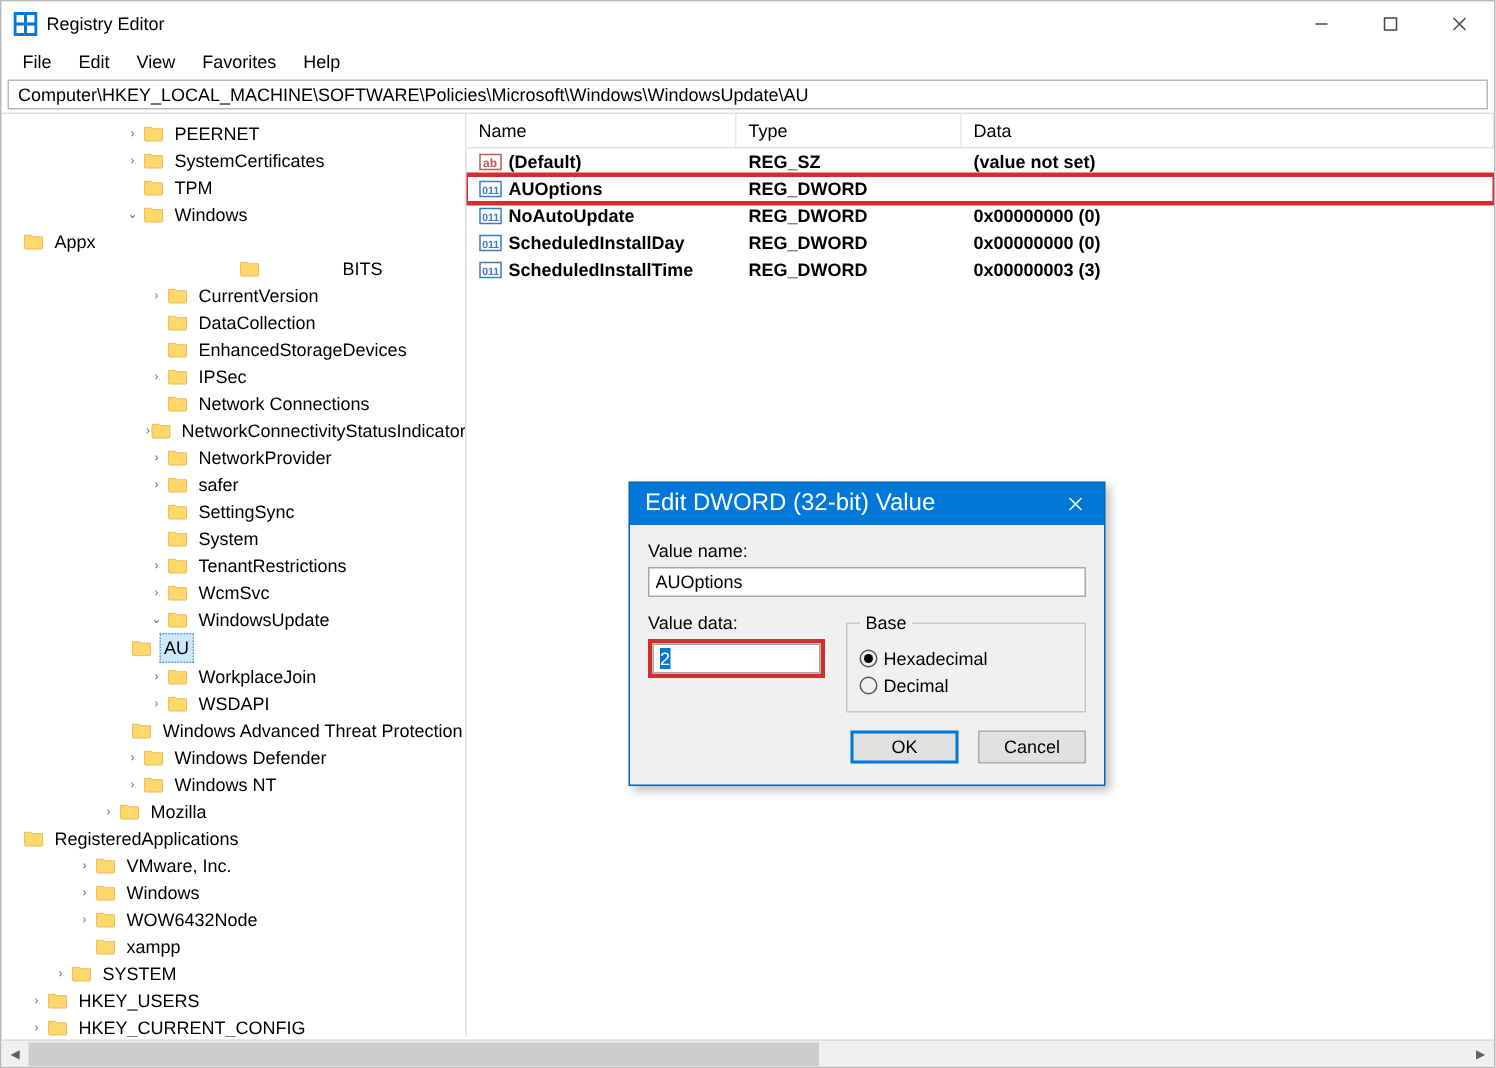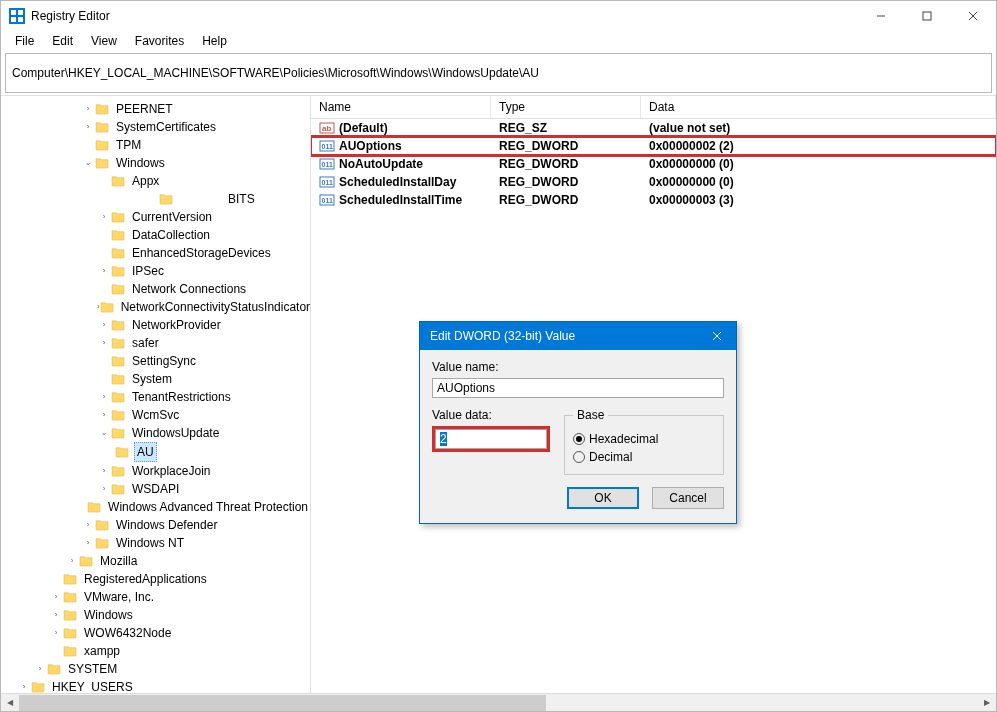--- a/index.html
+++ b/index.html
@@ -34,21 +34,21 @@
     display:flex;
     padding: 0 6px;
     height: 20px;
     align-items:center;
     gap: 2px;
     font-size:12px;
   }
   .menubar .menu { padding:2px 8px; }
   
   .addressbar {
-    height:40px;
+    height:20px;
     border:1px solid #b8b8b8;
     margin:2px 4px 2px 4px;
     display:flex;
     align-items:center;
     padding:0 6px;
     font-size:12px;
     background:#fff;
   }
   
   .content {
@@ -119,21 +119,21 @@
     border:1px solid #0a64ad;
     box-shadow:3px 3px 6px rgba(0,0,0,0.25);
     font-size:12px;
   }
   .dialog .dlg-title {
     background:#0078d7;
     color:#fff;
     height:28px;
     display:flex; align-items:center; justify-content:space-between;
     padding:0 6px 0 10px;
-    font-size:12px;
+    font-size:16px;
   }
   .dialog .dlg-title .close { width:26px; height:20px; display:flex; align-items:center; justify-content:center; color:#fff; }
   .dialog .dlg-body { padding:10px 12px 14px 12px; }
   .dialog .field-lbl { margin-bottom:4px; }
   .dialog .field-input {
     width:100%; border:1px solid #a7a7a7; background:#fff; padding:2px 4px; font-size:12px; font-family:inherit;
   }
   .dialog .row2 { display:flex; gap:14px; margin-top:10px; }
   .dialog .row2 .left { flex:0 0 118px; }
   .dialog .row2 .right { flex:1; }
@@ -231,21 +231,21 @@
       </div>
       <div class="tree-node" style="padding-left: 80px;">
         <span class="exp">⌄</span>
         <span class="folder-icon">
           <svg viewBox="0 0 16 13">
             <path d="M1 2h5l1 1h7v8a1 1 0 0 1-1 1H2a1 1 0 0 1-1-1z" fill="#ffd869" stroke="#d8a93e" stroke-width="0.5"></path>
           </svg>
         </span>
         <span class="label">Windows</span>
       </div>
-      <div class="tree-node" style="padding-left: 96px;">
+      <div class="tree-node" style="">
         <span class="exp"></span>
         <span class="folder-icon">
           <svg viewBox="0 0 16 13">
             <path d="M1 2h5l1 1h7v8a1 1 0 0 1-1 1H2a1 1 0 0 1-1-1z" fill="#ffd869" stroke="#d8a93e" stroke-width="0.5"></path>
           </svg>
         </span>
         <span class="label">Appx</span>
       </div>
       <div class="tree-node" style="padding-left: 96px; gap: 48px;">
         <span class="exp"></span>
@@ -366,21 +366,21 @@
       </div>
       <div class="tree-node" style="padding-left: 96px;">
         <span class="exp">⌄</span>
         <span class="folder-icon">
           <svg viewBox="0 0 16 13">
             <path d="M1 2h5l1 1h7v8a1 1 0 0 1-1 1H2a1 1 0 0 1-1-1z" fill="#ffd869" stroke="#d8a93e" stroke-width="0.5"></path>
           </svg>
         </span>
         <span class="label">WindowsUpdate</span>
       </div>
-      <div class="tree-node selected" style="padding-left: 100px;">
+      <div class="tree-node selected" style="padding-left: 72px;">
         <span class="exp"></span>
         <span class="folder-icon">
           <svg viewBox="0 0 16 13">
             <path d="M1 2h5l1 1h7v8a1 1 0 0 1-1 1H2a1 1 0 0 1-1-1z" fill="#ffd869" stroke="#d8a93e" stroke-width="0.5"></path>
           </svg>
         </span>
         <span class="label">AU</span>
       </div>
       <div class="tree-node" style="padding-left: 96px;">
         <span class="exp">›</span>
@@ -429,21 +429,21 @@
       </div>
       <div class="tree-node" style="padding-left: 64px;">
         <span class="exp">›</span>
         <span class="folder-icon">
           <svg viewBox="0 0 16 13">
             <path d="M1 2h5l1 1h7v8a1 1 0 0 1-1 1H2a1 1 0 0 1-1-1z" fill="#ffd869" stroke="#d8a93e" stroke-width="0.5"></path>
           </svg>
         </span>
         <span class="label">Mozilla</span>
       </div>
-      <div class="tree-node" style="padding-left: 48px;">
+      <div class="tree-node" style="">
         <span class="exp"></span>
         <span class="folder-icon">
           <svg viewBox="0 0 16 13">
             <path d="M1 2h5l1 1h7v8a1 1 0 0 1-1 1H2a1 1 0 0 1-1-1z" fill="#ffd869" stroke="#d8a93e" stroke-width="0.5"></path>
           </svg>
         </span>
         <span class="label">RegisteredApplications</span>
       </div>
       <div class="tree-node" style="padding-left: 48px;">
         <span class="exp">›</span>
@@ -538,23 +538,20 @@
             <span class="vicon">
               <svg width="16" height="16">
                 <rect x="1" y="3" width="14" height="10" fill="#fff" stroke="#3b7bc4"></rect>
                 <text x="2.5" y="11" font-size="7" fill="#3b7bc4" font-family="Arial">011</text>
               </svg>
             </span>
             <span>AUOptions</span>
           </div>
           <div class="col col-type">
             <span>REG_DWORD</span>
-          </div>
-          <div class="col col-data">
-            <span>0x00000002 (2)</span>
           </div>
         </div>
         <div class="list-row">
           <div class="col col-name">
             <span class="vicon">
               <svg width="16" height="16">
                 <rect x="1" y="3" width="14" height="10" fill="#fff" stroke="#3b7bc4"></rect>
                 <text x="2.5" y="11" font-size="7" fill="#3b7bc4" font-family="Arial">011</text>
               </svg>
             </span>

